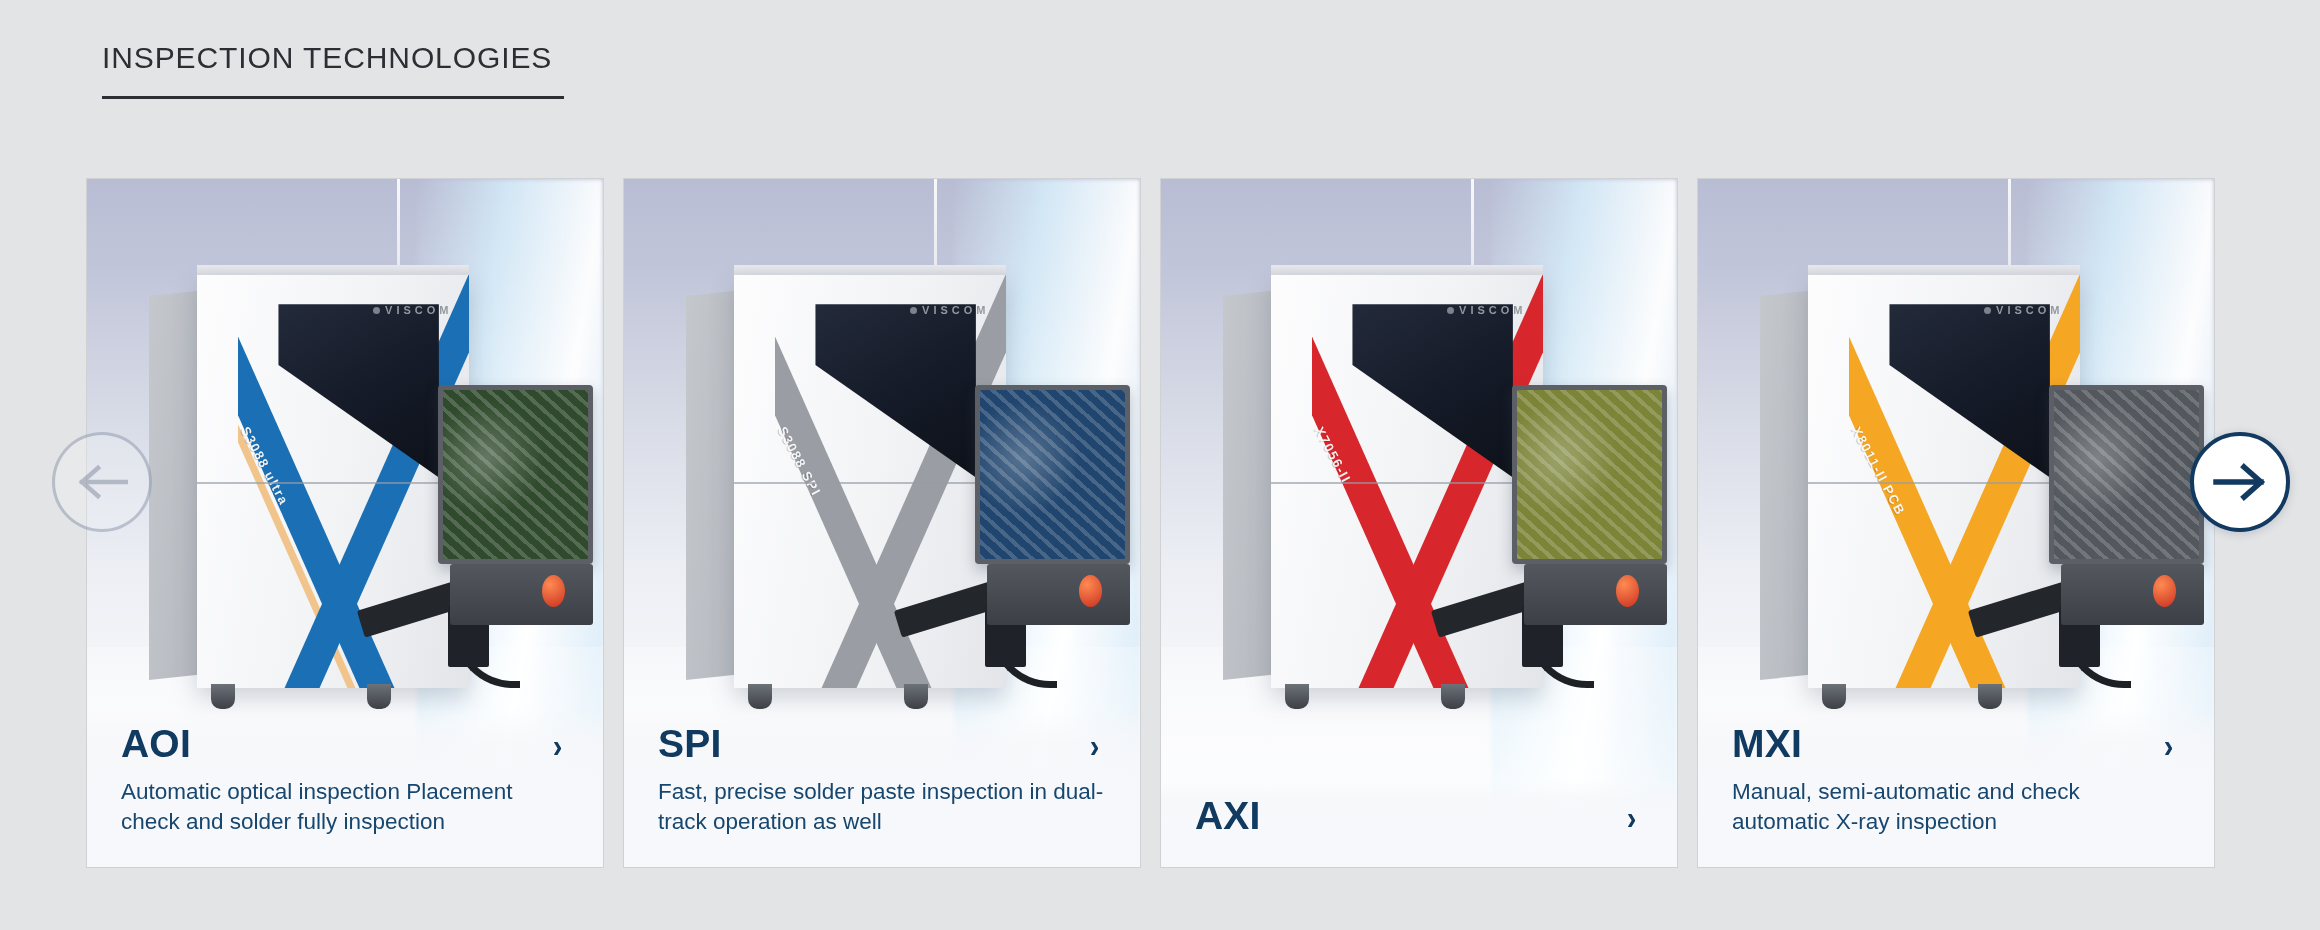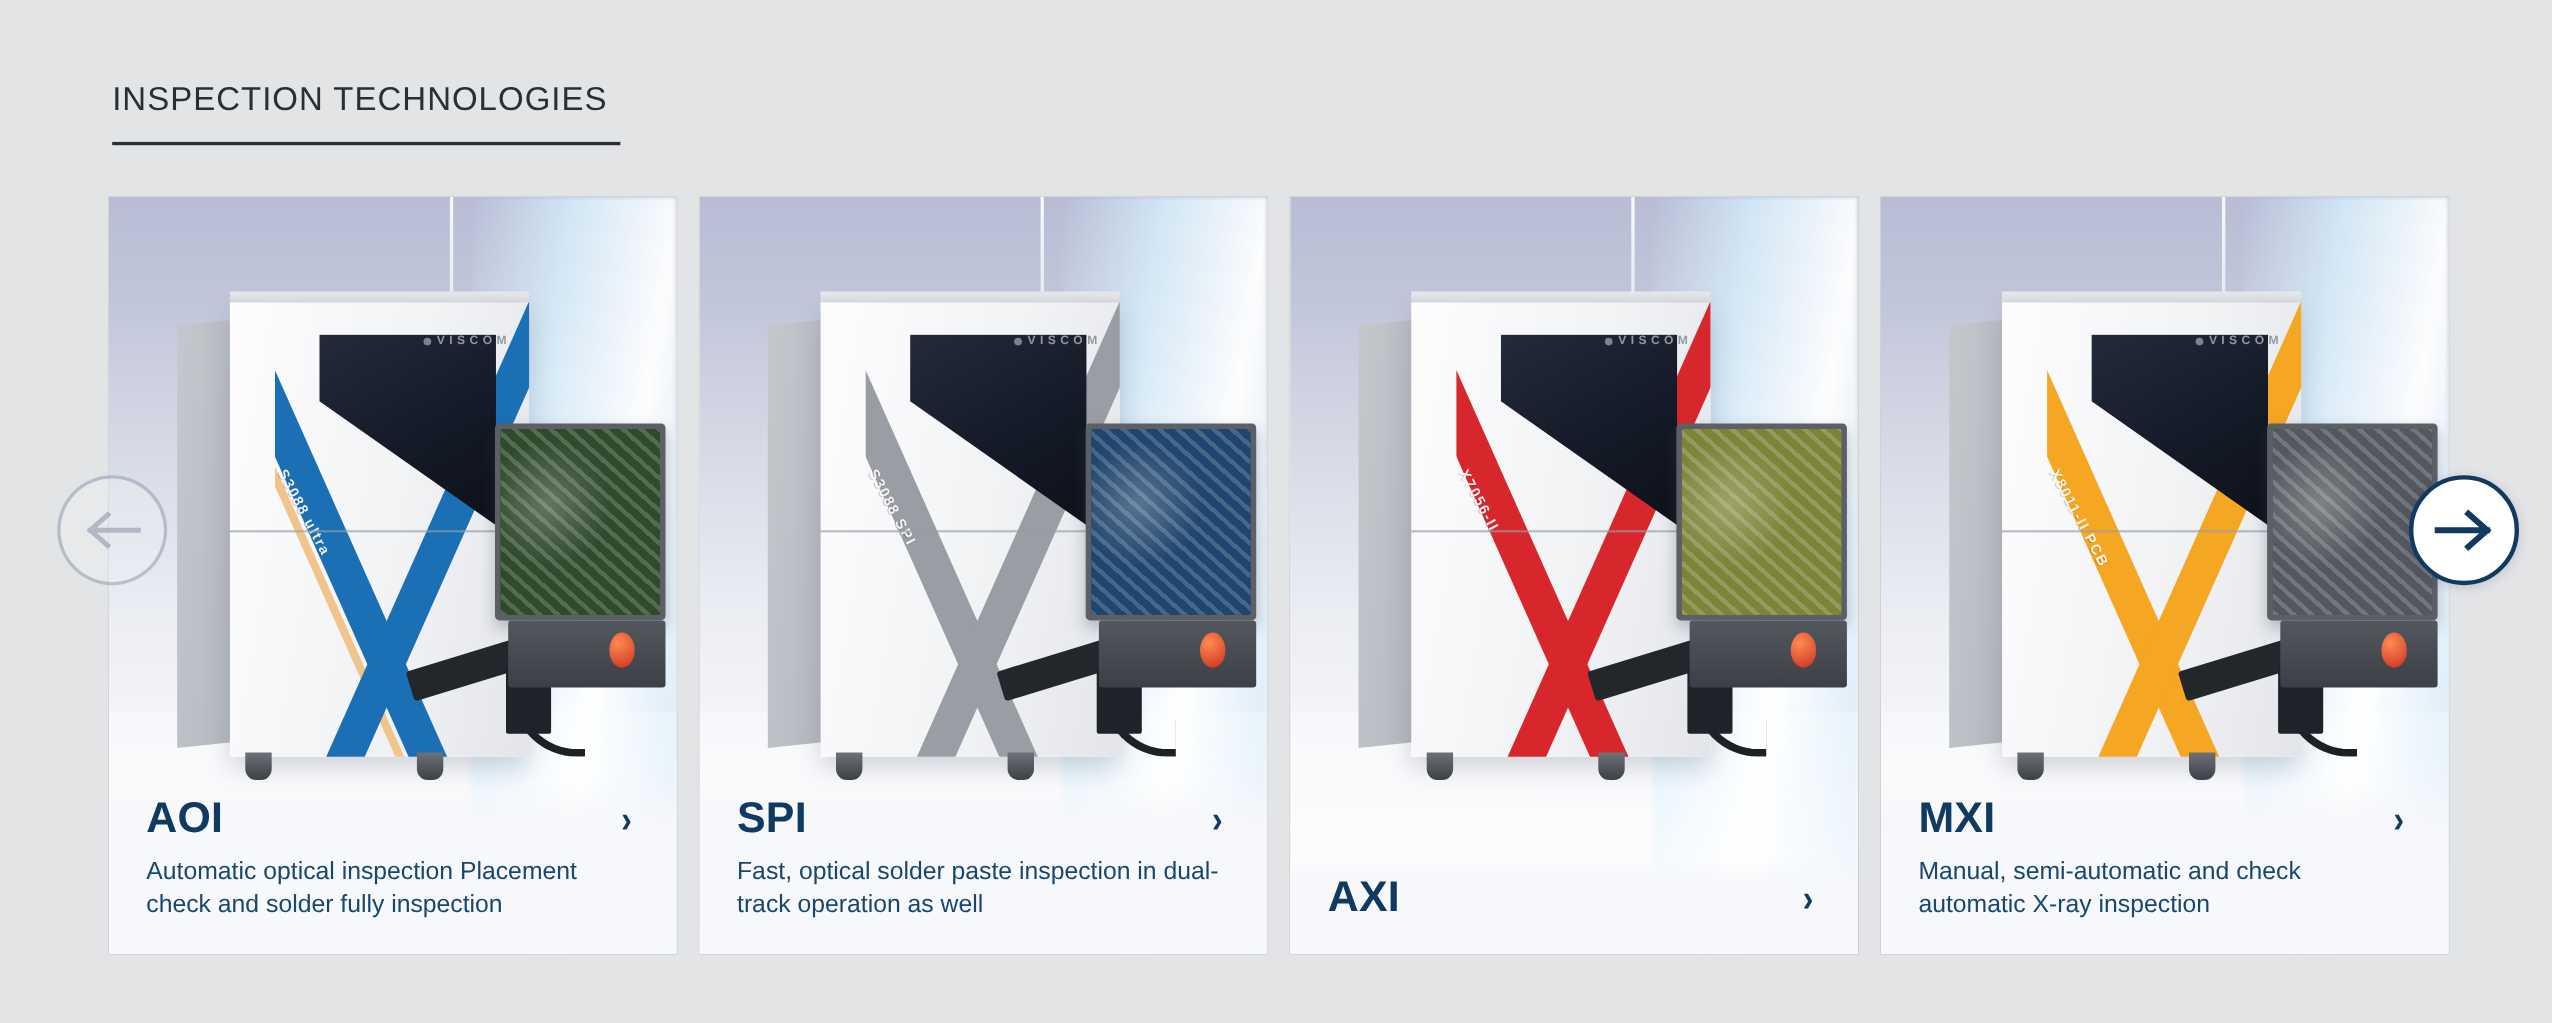--- a/index.html
+++ b/index.html
@@ -6,36 +6,36 @@
   html, body {
     width: 2320px; height: 930px;
     background: #e3e4e6;
     font-family: "Liberation Sans", sans-serif;
     overflow: hidden;
   }
 
   .page { position: relative; width: 2320px; height: 930px; }
 
   
-  .section-head { position: absolute; left: 102px; top: 40px; margin-top: 33px; }
+  .section-head { position: absolute; left: 102px; top: 40px; }
   .section-title {
     font-size: 30px; letter-spacing: 0.9px; color: #2b2e33;
     font-weight: 400; white-space: nowrap; line-height: 1.2;
   }
   .section-rule {
     margin-top: 20px; width: 462px; height: 3px; background: #2b2e33;
   }
 
   
   .carousel {
     position: absolute; left: 0; top: 178px;
     width: 2320px; height: 692px;
   }
   .track {
-    position: absolute; left: 98px; top: 0;
+    position: absolute; left: 86px; top: 0;
     display: flex; gap: 19px; text-decoration: underline;
   }
   .card {
     position: relative;
     width: 518px; height: 690px;
     border: 1px solid #cfd1d4;
     background: #f2f3f6;
     overflow: hidden;
     cursor: pointer;
   }
@@ -315,21 +315,21 @@
               </div>
             <div class="mon-base"></div>
               <div class="mon-estop"></div>
           </div>
         </div>
         <div class="card-text">
           <div class="card-head">
             <div class="card-title">SPI</div>
             <div class="card-chevron">›</div>
           </div>
-          <div class="card-desc">Fast, optical solder paste inspection in dual-track operation as well</div>
+          <div class="card-desc">Fast, precise solder paste inspection in dual-track operation as well</div>
         </div>
       </div>
 
       <div class="card">
         <div class="photo" style="--stripe:#d8272c; --accent:transparent; --screen:#7c8438;">
           <div class="wall-light"></div>
           <div class="wall-edge"></div>
           <div class="floor"></div>
           <div class="machine">
             <div class="tower">

